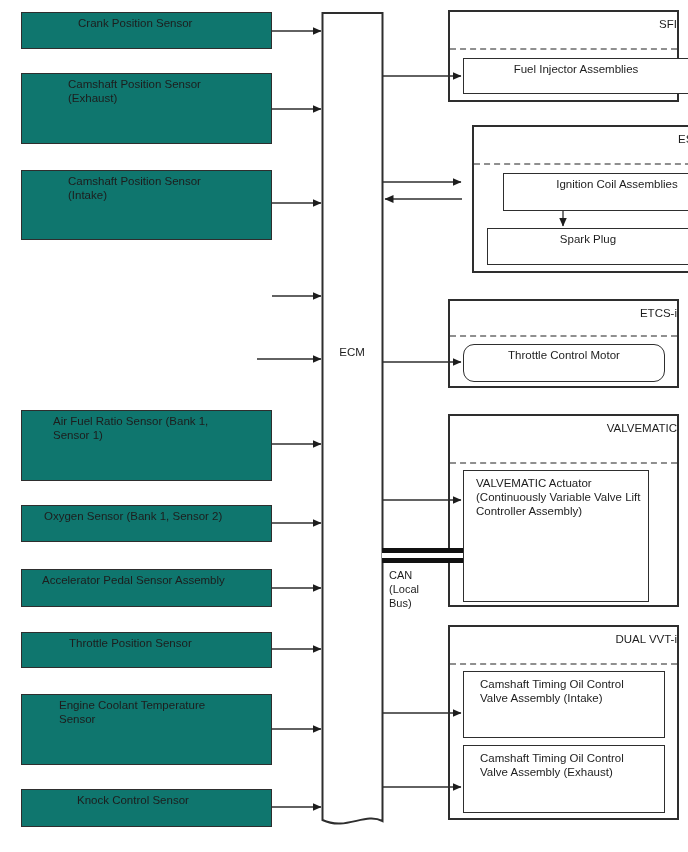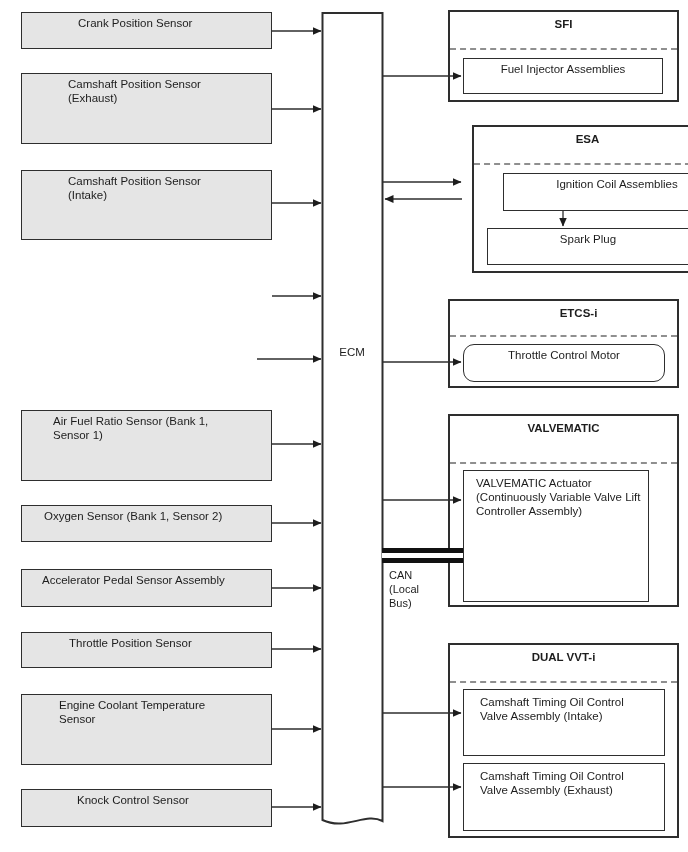--- a/index.html
+++ b/index.html
@@ -1,23 +1,23 @@
 <!DOCTYPE html>
 <html><head>
 <meta charset="utf-8">
 <style>
   html,body{margin:0;padding:0;background:#fff;}
   .canvas{
     position:relative;width:688px;height:852px;background:#fff;
     font-family:"Liberation Sans", sans-serif;color:#1d1d1d;overflow:hidden;
   }
-  .box{position:absolute;border:1.5px solid #2e2e2e;background:#e5e5e5;box-sizing:border-box;z-index:1;}
+  .box{position:absolute;border:1.5px solid #2e2e2e;background:#0f766e;box-sizing:border-box;z-index:1;}
   .rgroup{position:absolute;border:2px solid #2e2e2e;background:#fff;box-sizing:border-box;z-index:1;}
   .btxt{font-size:11.5px;line-height:14px;white-space:pre-line;padding-top:3px;}
-  .title{font-size:11.5px;line-height:14px;text-align:center;padding-top:5px;font-weight:bold;}
+  .title{font-size:11.5px;line-height:14px;text-align:right;padding-top:5px;}
   .dash{position:absolute;left:0;right:0;border-top:2px dashed #8f8f8f;}
   .nested{position:absolute;border:1.5px solid #2e2e2e;background:#fff;box-sizing:border-box;}
   .ctr{text-align:center;padding-left:0 !important;}
   .overlay{position:absolute;left:0;top:0;z-index:3;pointer-events:none;}
   .ecm-label{position:absolute;left:322px;top:346px;width:60px;text-align:center;
     font-size:11.5px;z-index:4;}
   .can-bus{position:absolute;left:382px;top:548px;width:81px;height:15px;box-sizing:border-box;
     border-top:5px solid #111;border-bottom:5px solid #111;background:#fff;z-index:4;}
   .can-label{position:absolute;left:389px;top:568px;font-size:11px;line-height:14px;
     white-space:pre-line;z-index:4;}
@@ -64,21 +64,21 @@
 Sensor</div>
   </div>
 
   <div class="box" style="left:21px;top:789px;width:251px;height:38px;">
     <div class="btxt" style="padding-left:55px">Knock Control Sensor</div>
   </div>
 
   <div class="rgroup" style="left:448px;top:10px;width:231px;height:92px;">
     <div class="title">SFI</div>
     <div class="dash" style="top:36px;"></div>
-    <div class="nested" style="left:13px;top:46px;width:200px;height:36px;">
+    <div class="nested" style="left:13px;top:46px;width:226px;height:36px;">
       <div class="btxt ctr">Fuel Injector Assemblies</div>
     </div>
   </div>
 
   <div class="rgroup" style="left:448px;top:125px;width:231px;height:148px;margin-left:24px;">
     <div class="title">ESA</div>
     <div class="dash" style="top:36px;"></div>
     <div class="nested" style="left:29px;top:46px;width:202px;height:38px;padding-left:26px;">
       <div class="btxt ctr">Ignition Coil Assemblies</div>
     </div>
@@ -98,21 +98,21 @@
   <div class="rgroup" style="left:448px;top:414px;width:231px;height:193px;">
     <div class="title">VALVEMATIC</div>
     <div class="dash" style="top:46px;"></div>
     <div class="nested" style="left:13px;top:54px;width:186px;height:132px;">
       <div class="btxt" style="padding-left:12px;padding-top:5px;">VALVEMATIC Actuator
 (Continuously Variable Valve Lift
 Controller Assembly)</div>
     </div>
   </div>
 
-  <div class="rgroup" style="left:448px;top:643px;width:231px;height:195px;">
+  <div class="rgroup" style="left:448px;top:625px;width:231px;height:195px;">
     <div class="title">DUAL VVT-i</div>
     <div class="dash" style="top:36px;"></div>
     <div class="nested" style="left:13px;top:44px;width:202px;height:67px;">
       <div class="btxt" style="padding-left:16px;padding-top:5px;">Camshaft Timing Oil Control
 Valve Assembly (Intake)</div>
     </div>
     <div class="nested" style="left:13px;top:118px;width:202px;height:68px;">
       <div class="btxt" style="padding-left:16px;padding-top:5px;">Camshaft Timing Oil Control
 Valve Assembly (Exhaust)</div>
     </div>

